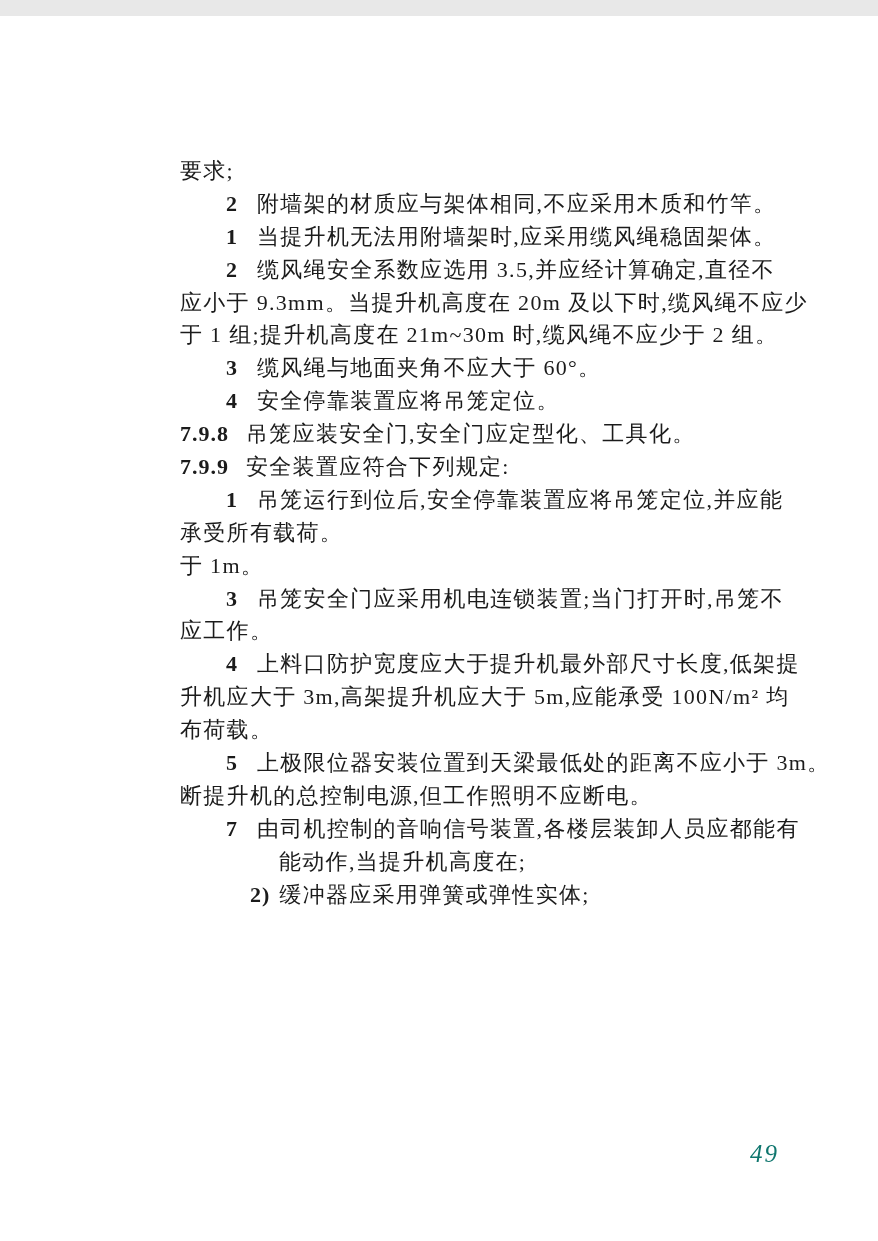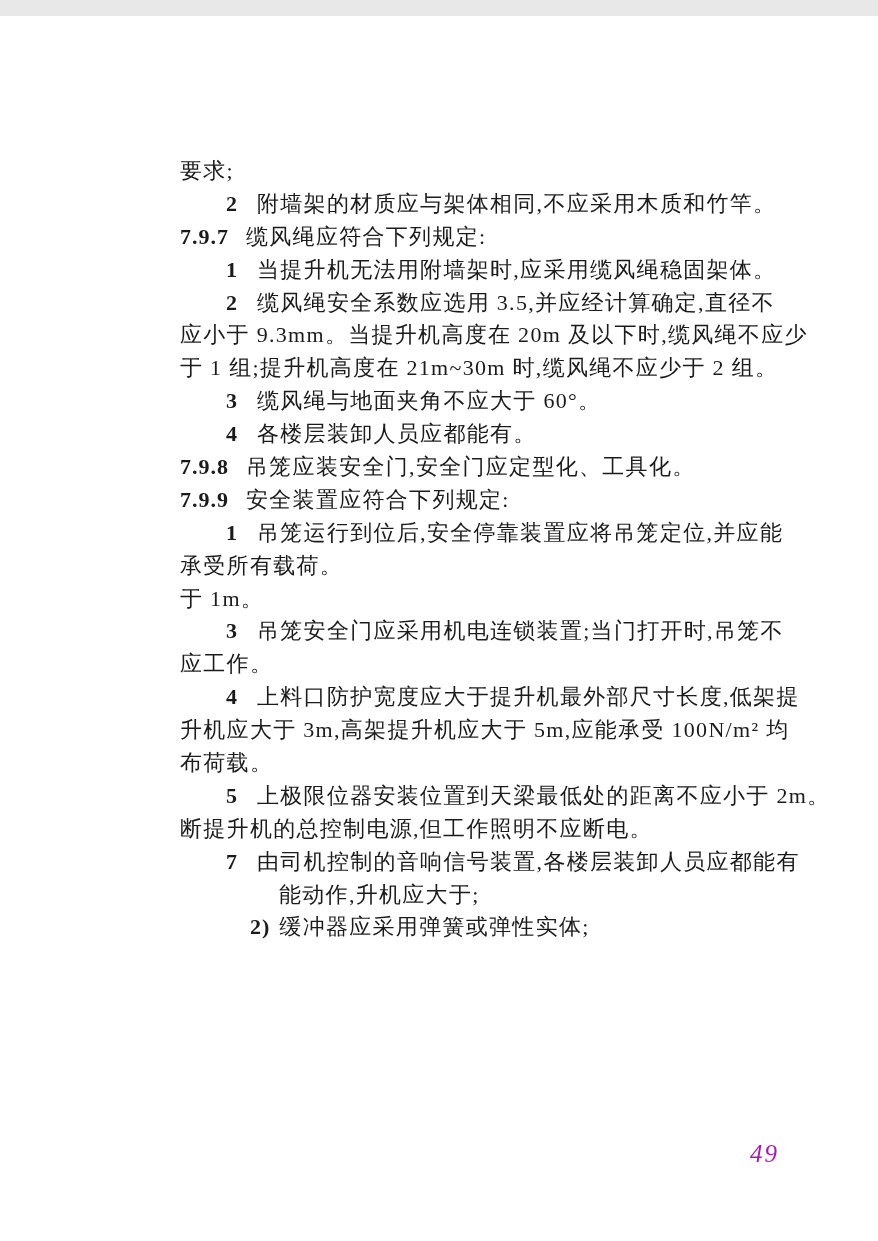--- a/index.html
+++ b/index.html
@@ -44,47 +44,46 @@
   .line.sub .num { margin-right: 9px; }
   
   .line.subcont { padding-left: 99px; }
   .page-number {
     position: absolute;
     top: 1124px;
     left: 750px;
     font-size: 25px;
     font-style: italic;
     letter-spacing: 2px;
-    color: #a21caf;
+    color: #0f766e;
   }
 </style>
 </head>
 <body>
 
 <div class="page">
   <div class="content">
       <div class="line body"><span>要求;</span></div>
       <div class="line item"><span class="num">2</span><span>附墙架的材质应与架体相同,不应采用木质和竹竿。</span></div>
-      <div class="line section"><span class="num">7.9.7</span><span>缆风绳应符合下列规定:</span></div>
       <div class="line item"><span class="num">1</span><span>当提升机无法用附墙架时,应采用缆风绳稳固架体。</span></div>
       <div class="line item"><span class="num">2</span><span>缆风绳安全系数应选用 3.5,并应经计算确定,直径不</span></div>
       <div class="line body"><span>应小于 9.3mm。当提升机高度在 20m 及以下时,缆风绳不应少</span></div>
       <div class="line body"><span>于 1 组;提升机高度在 21m~30m 时,缆风绳不应少于 2 组。</span></div>
       <div class="line item"><span class="num">3</span><span>缆风绳与地面夹角不应大于 60°。</span></div>
-      <div class="line item"><span class="num">4</span><span>各楼层装卸人员应都能有。</span></div>
+      <div class="line item"><span class="num">4</span><span>安全停靠装置应将吊笼定位。</span></div>
       <div class="line section"><span class="num">7.9.8</span><span>吊笼应装安全门,安全门应定型化、工具化。</span></div>
       <div class="line section"><span class="num">7.9.9</span><span>安全装置应符合下列规定:</span></div>
       <div class="line item"><span class="num">1</span><span>吊笼运行到位后,安全停靠装置应将吊笼定位,并应能</span></div>
       <div class="line body"><span>承受所有载荷。</span></div>
       <div class="line body"><span>于 1m。</span></div>
       <div class="line item"><span class="num">3</span><span>吊笼安全门应采用机电连锁装置;当门打开时,吊笼不</span></div>
       <div class="line body"><span>应工作。</span></div>
       <div class="line item"><span class="num">4</span><span>上料口防护宽度应大于提升机最外部尺寸长度,低架提</span></div>
       <div class="line body"><span>升机应大于 3m,高架提升机应大于 5m,应能承受 100N/m² 均</span></div>
       <div class="line body"><span>布荷载。</span></div>
-      <div class="line item"><span class="num">5</span><span>上极限位器安装位置到天梁最低处的距离不应小于 2m。</span></div>
+      <div class="line item"><span class="num">5</span><span>上极限位器安装位置到天梁最低处的距离不应小于 3m。</span></div>
       <div class="line body"><span>断提升机的总控制电源,但工作照明不应断电。</span></div>
       <div class="line item"><span class="num">7</span><span>由司机控制的音响信号装置,各楼层装卸人员应都能有</span></div>
-      <div class="line subcont"><span>能动作,升机应大于;</span></div>
+      <div class="line subcont"><span>能动作,当提升机高度在;</span></div>
       <div class="line sub"><span class="num">2)</span><span>缓冲器应采用弹簧或弹性实体;</span></div>
     </div>
   <div class="page-number">49</div>
 </div>
 
 </body></html>

